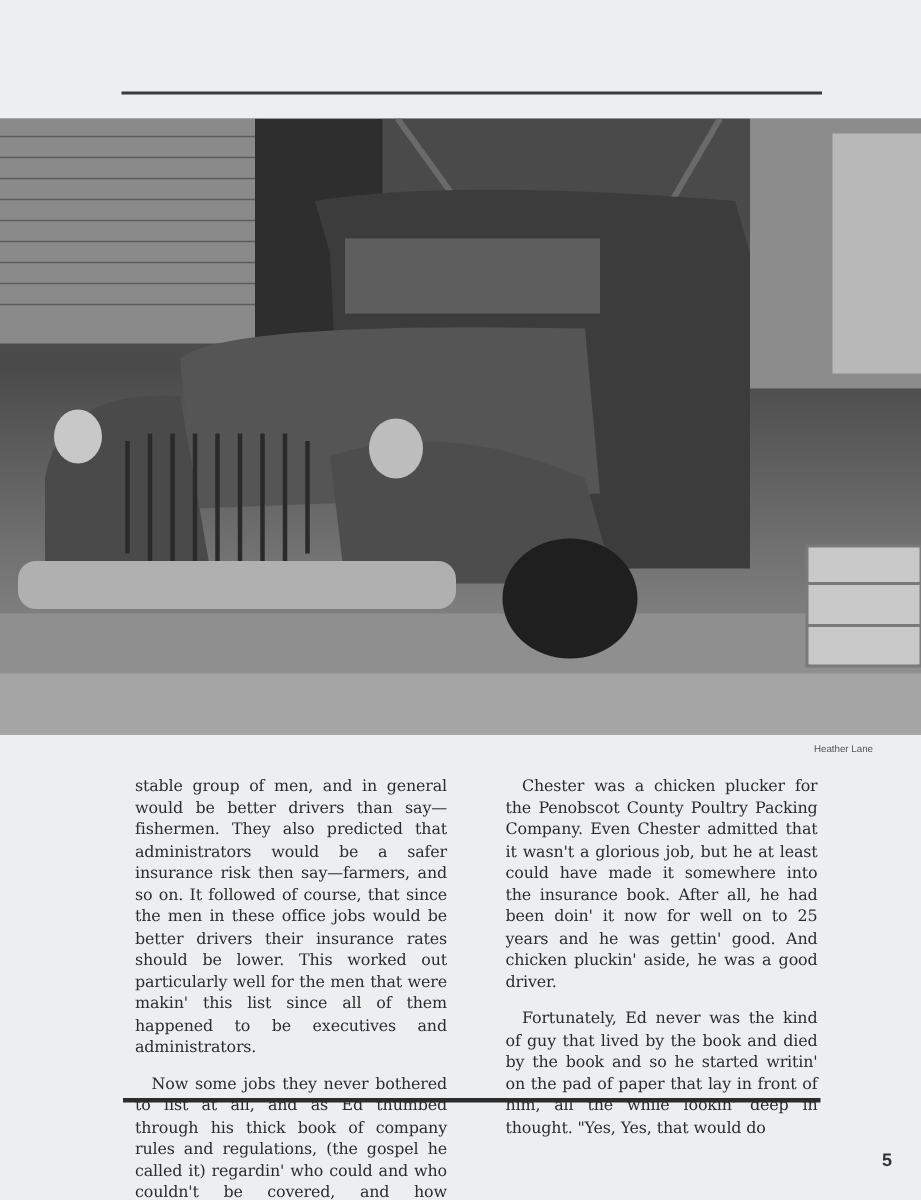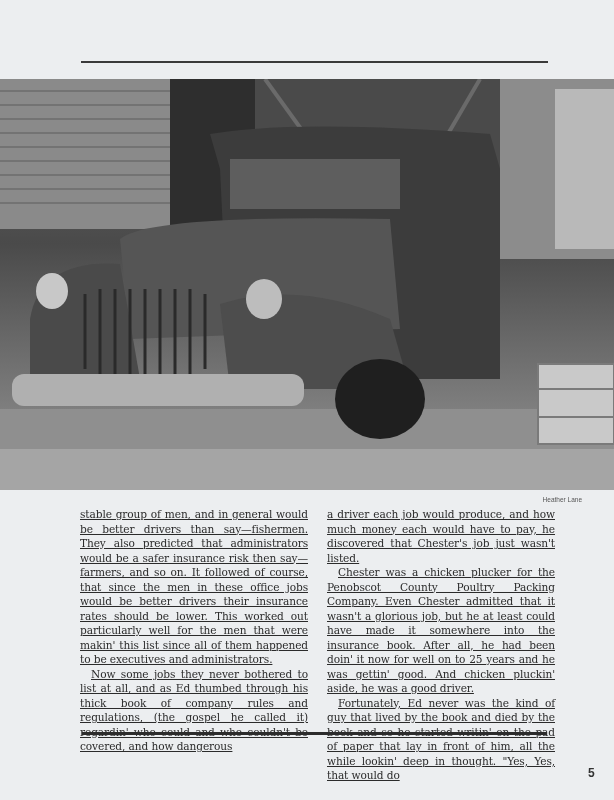--- a/index.html
+++ b/index.html
@@ -5,21 +5,21 @@
   html, body { margin:0; padding:0; }
   body { width:614px; height:800px; background:#eceef0; position:relative; overflow:hidden;
          font-family:"DejaVu Serif", serif; color:#2a2a2a; }
   .top-rule { position:absolute; left:81px; top:61px; width:467px; height:2px; background:#3a3a3a; }
   .photo { position:absolute; left:0; top:79px; width:614px; height:411px; overflow:hidden;
            background:linear-gradient(180deg,#6d6d6d 0%,#4a4a4a 40%,#7e7e7e 80%,#9a9a9a 100%); }
   .credit { position:absolute; right:32px; top:496px; font-family:"Liberation Sans", sans-serif;
             font-size:6.5px; color:#555; }
   .col { position:absolute; top:507px; width:228px; font-size:10.6px; line-height:14.5px;
          text-align:justify; color:#2b2b2b; letter-spacing:-0.1px; }
-  .col p { margin:0; text-indent:0;text-decoration:underline; }
+  .col p { margin:10px; text-indent:0; }
   .col p.indent { text-indent:11px; }
   .col-left { left:80px; }
   .col-right { left:327px; }
   .bottom-rule { position:absolute; left:82px; top:732px; width:465px; height:3px; background:#2c2c2c; }
   .page-num { position:absolute; left:588px; top:766px; font-family:"Liberation Sans", sans-serif;
               font-size:12px; font-weight:bold; color:#333; }
 </style>
 </head>
 <body>
 
@@ -86,20 +86,19 @@
 </div>
 
 <div class="credit">Heather Lane</div>
 
 <div class="col col-left">
   <p>stable group of men, and in general would be better drivers than say—fishermen. They also predicted that administrators would be a safer insurance risk then say—farmers, and so on. It followed of course, that since the men in these office jobs would be better drivers their insurance rates should be lower. This worked out particularly well for the men that were makin' this list since all of them happened to be executives and administrators.</p>
   <p class="indent">Now some jobs they never bothered to list at all, and as Ed thumbed through his thick book of company rules and regulations, (the gospel he called it) regardin' who could and who couldn't be covered, and how dangerous</p>
 </div>
 
 <div class="col col-right">
-  <p>a driver each job would produce, and how much money each would have to pay, he discovered that Chester's job just wasn't listed.</p>
   <p class="indent">Chester was a chicken plucker for the Penobscot County Poultry Packing Company. Even Chester admitted that it wasn't a glorious job, but he at least could have made it somewhere into the insurance book. After all, he had been doin' it now for well on to 25 years and he was gettin' good. And chicken pluckin' aside, he was a good driver.</p>
   <p class="indent">Fortunately, Ed never was the kind of guy that lived by the book and died by the book and so he started writin' on the pad of paper that lay in front of him, all the while lookin' deep in thought. "Yes, Yes, that would do</p>
 </div>
 
 <div class="bottom-rule"></div>
 
 <div class="page-num">5</div>
 
 </body></html>

